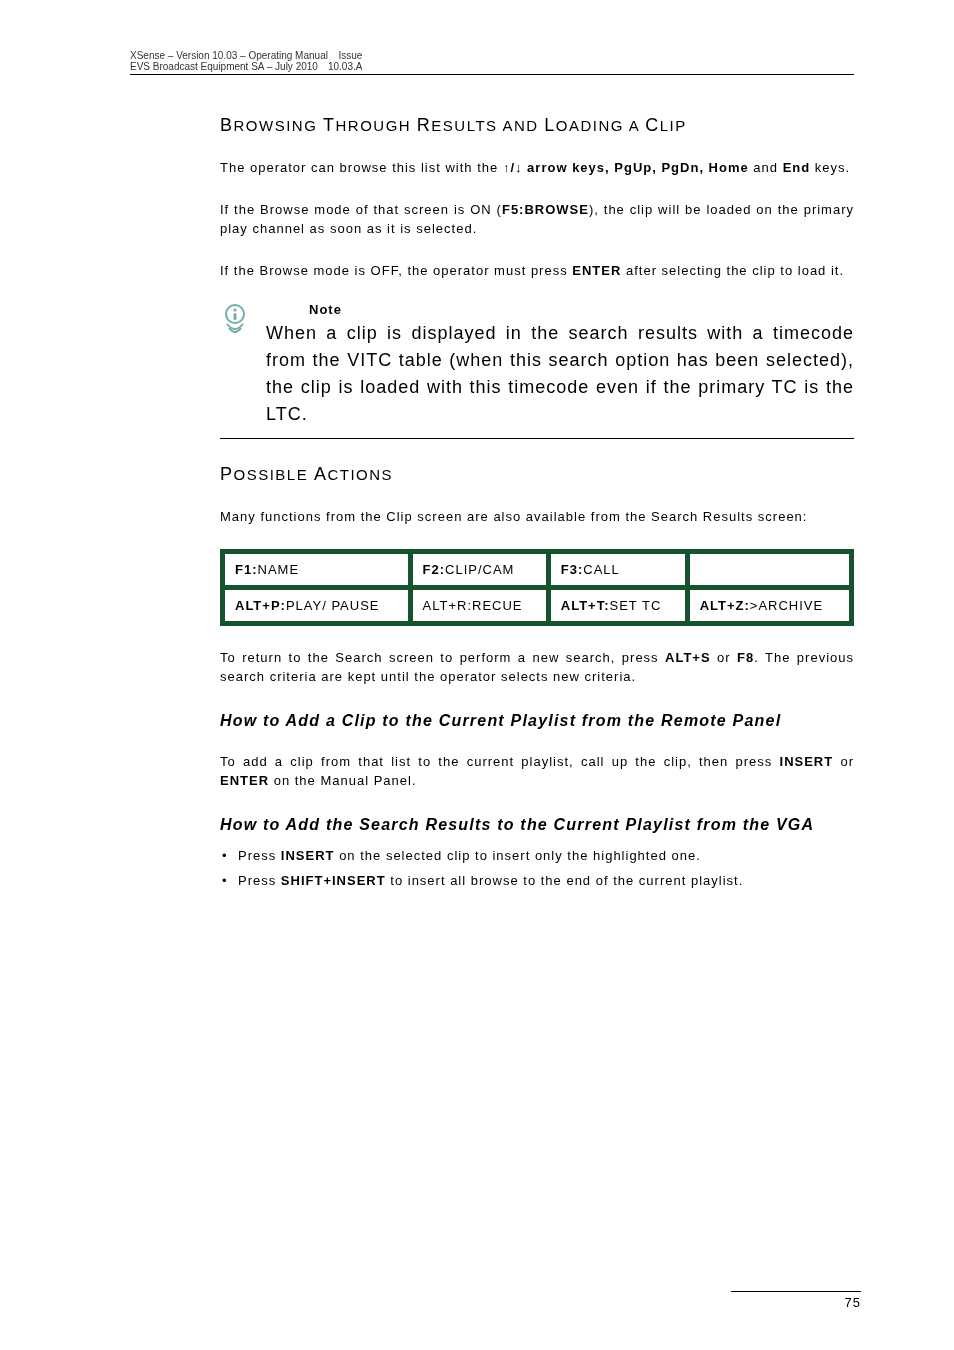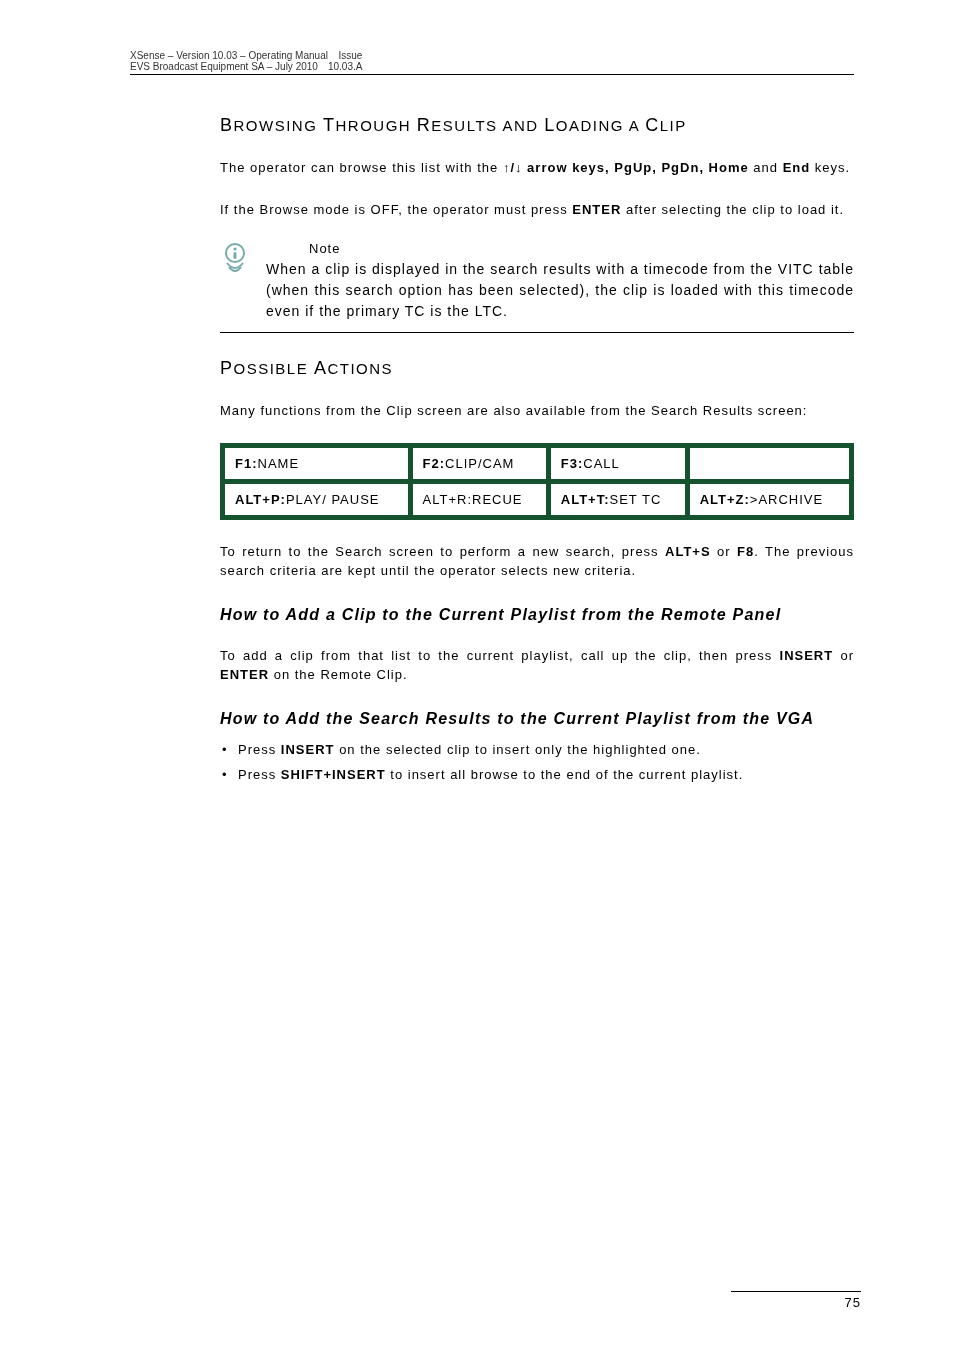--- a/index.html
+++ b/index.html
@@ -62,28 +62,28 @@
     gap: 16px;
   }
   .note-icon {
     width: 30px;
     flex-shrink: 0;
     padding-top: 2px;
   }
   .note-icon svg { width: 30px; height: 34px; }
   .note-text { flex: 1; }
   .note-title {
-    font-weight: normal;
+    font-weight: bold;
     font-size: 13px;
     letter-spacing: 1px;
     margin-bottom: 3px;
     padding-left: 43px;
   }
   .note-body {
-    font-size: 14px;
+    font-size: 18px;
     letter-spacing: 1px;
     line-height: 1.5;
     text-align: justify;
   }
   table.actions {
     border-collapse: collapse;
     width: 100%;
     margin: 10px 0 5px 0;
   }
   table.actions td {
@@ -146,20 +146,23 @@
   <div class="content">
 
     <div class="section-heading">
       <span>B</span><span style="font-size:15px">ROWSING </span><span>T</span><span style="font-size:15px">HROUGH </span><span>R</span><span style="font-size:15px">ESULTS AND </span><span>L</span><span style="font-size:15px">OADING A </span><span>C</span><span style="font-size:15px">LIP</span>
     </div>
 
     <p class="para">
       <span>The operator can browse this list with the </span><span class="bold">↑/↓ arrow keys, PgUp, PgDn, Home</span><span> and </span><span class="bold">End</span><span> keys.</span>
     </p>
 
+    <p class="para">
+      <span>If the Browse mode of that screen is ON (</span><span class="bold">F5:BROWSE</span><span>), the clip will be loaded on the primary play channel as soon as it is selected.</span>
+    </p>
 
     <p class="para">
       <span>If the Browse mode is OFF, the operator must press </span><span class="bold">ENTER</span><span> after selecting the clip to load it.</span>
     </p>
 
     <div class="note-block">
       <div class="note-row">
         <div class="note-icon">
           <svg viewBox="0 0 30 34">
             <circle cx="15" cy="10" r="9" fill="none" stroke="#7aa" stroke-width="2"></circle>
@@ -199,21 +202,21 @@
     </tbody>
       </table>
 
     <p class="para">
       <span>To return to the Search screen to perform a new search, press </span><span class="bold">ALT+S</span><span> or </span><span class="bold">F8</span><span>. The previous search criteria are kept until the operator selects new criteria.</span>
     </p>
 
     <div class="subsection-heading">How to Add a Clip to the Current Playlist from the Remote Panel</div>
 
     <p class="para">
-      <span>To add a clip from that list to the current playlist, call up the clip, then press </span><span class="bold">INSERT</span><span> or </span><span class="bold">ENTER</span><span> on the Remote Clip.</span>
+      <span>To add a clip from that list to the current playlist, call up the clip, then press </span><span class="bold">INSERT</span><span> or </span><span class="bold">ENTER</span><span> on the Manual Panel.</span>
     </p>
 
     <div class="subsection-heading">How to Add the Search Results to the Current Playlist from the VGA</div>
 
 
     <ul class="bullets">
       <li>
         <span>Press </span><span class="bold">INSERT</span><span> on the selected clip to insert only the highlighted one.</span>
       </li>
       <li>

